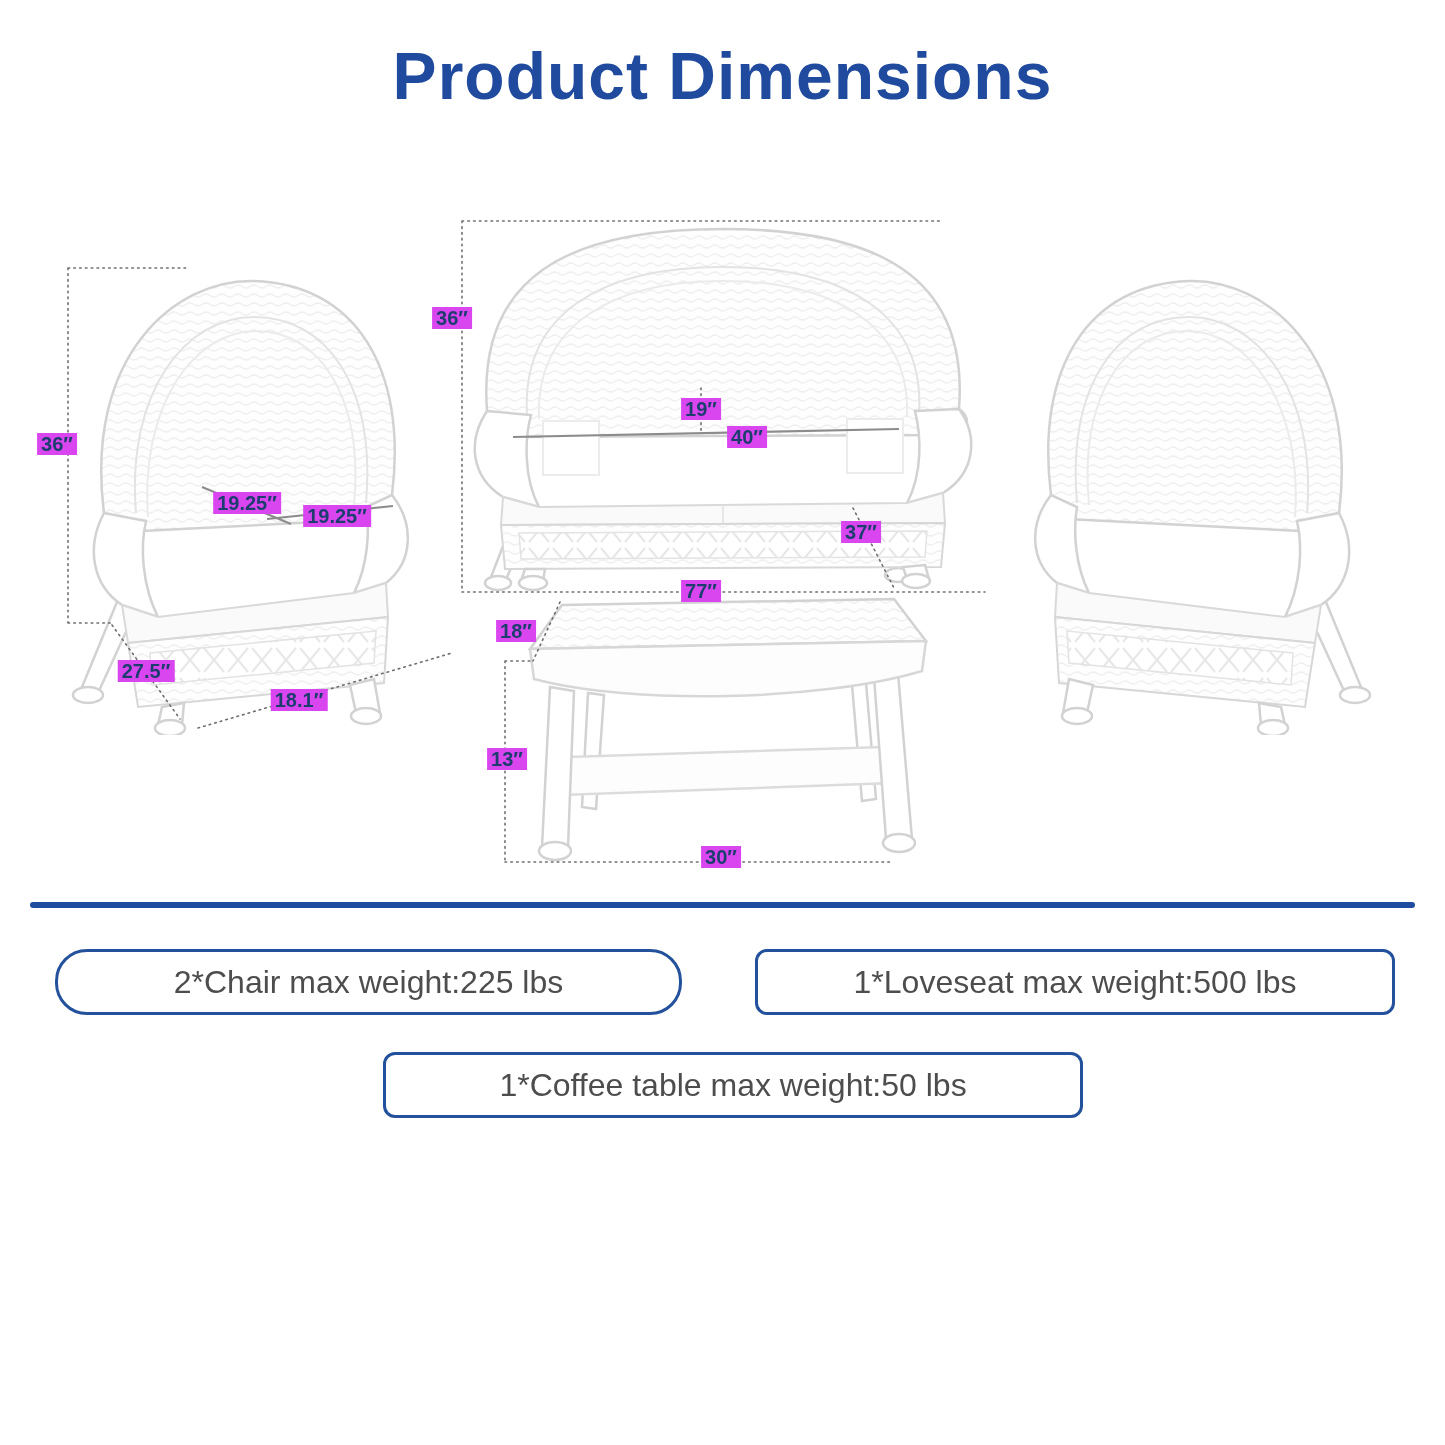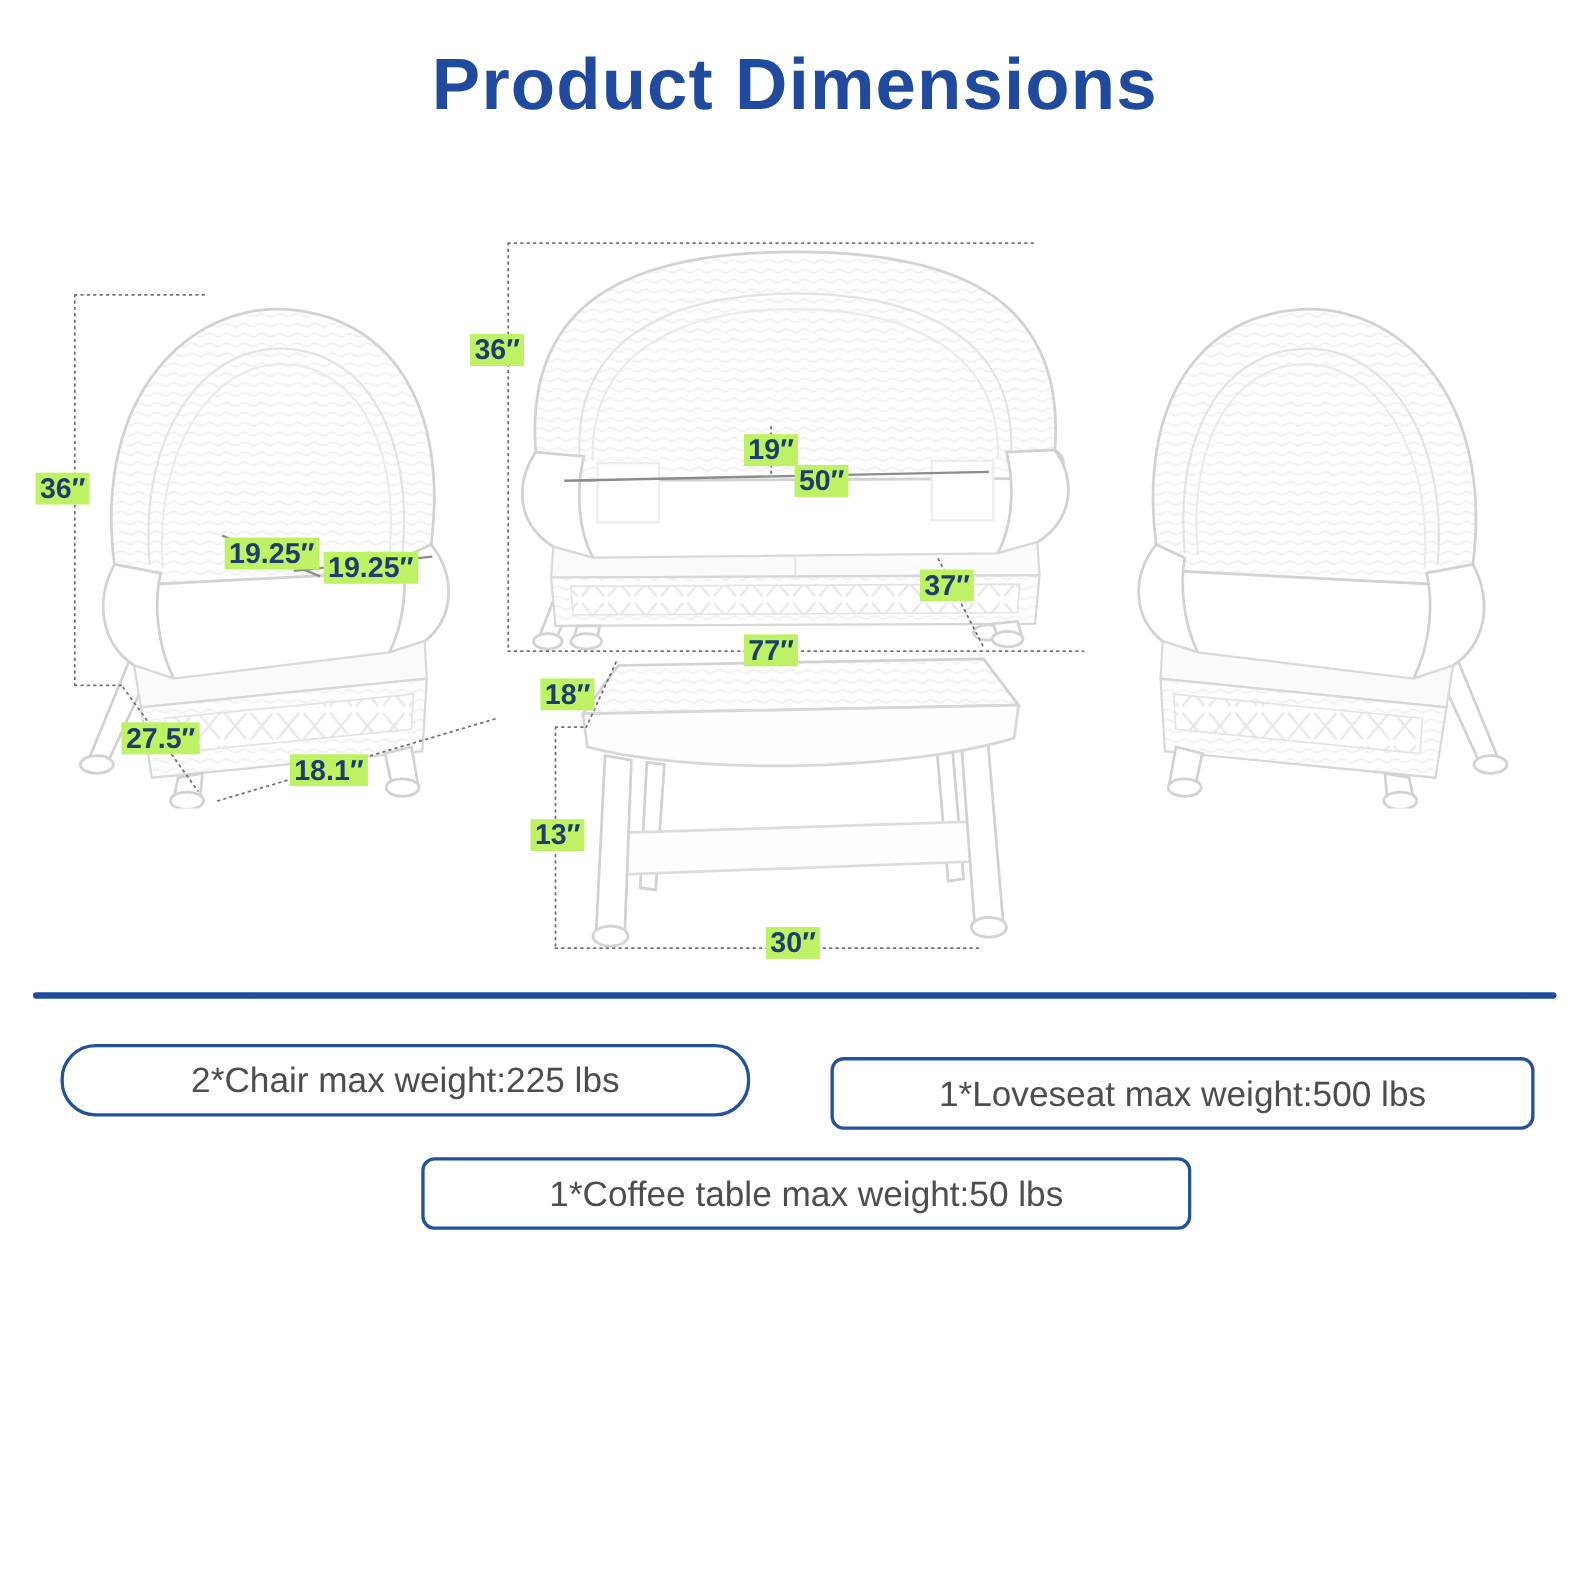--- a/index.html
+++ b/index.html
@@ -17,34 +17,34 @@
     position:relative;width:1445px;height:1133px;background:#fff;overflow:hidden;
     font-family:Liberation Sans, sans-serif;
   }
   .title{
     position:absolute;top:38px;left:0;width:100%;text-align:center;
     font-size:66px;font-weight:bold;color:var(--title-blue);letter-spacing:1px;margin:0;
   }
   .furniture-svg{position:absolute;left:30px;top:200px;}
   .dim{
     position:absolute;transform:translate(-50%,-50%);
-    color:var(--dim-navy);font-size:26px;font-weight:bold;
-    background:#bef264;padding:0 4px;white-space:nowrap;line-height:1.1;
+    color:var(--dim-navy);font-size:20px;font-weight:bold;
+    background:#d946ef;padding:0 4px;white-space:nowrap;line-height:1.1;
   }
   .divider{
     position:absolute;left:30px;top:902px;width:1385px;height:6px;
     background:var(--divider-blue);border-radius:3px;
   }
   .wbox{
     position:absolute;height:66px;border:3px solid var(--box-border);border-radius:12px;
     display:flex;align-items:center;justify-content:center;
     color:var(--box-text);font-size:32px;background:#fff;
   }
   .wbox1{left:55px;top:949px;width:627px;border-radius:32px;}
-  .wbox2{left:755px;top:949px;width:640px;margin-top:12px;}
+  .wbox2{left:755px;top:949px;width:640px;}
   .wbox3{left:383px;top:1052px;width:700px;text-align:right;}
   .panel{
     position:absolute;top:1175px;width:305px;height:218px;
     border:2px dotted #4a4a4a;border-radius:26px;background:#fff;
   }
   .p1{left:60px;} .p2{left:393px;} .p3{left:728px;} .p4{left:1063px;}
   .tab{
     position:absolute;top:-3px;left:-3px;width:46px;height:31px;
     background:var(--tab-blue);color:#fff;font-size:22px;font-weight:bold;
     display:flex;align-items:center;justify-content:center;
@@ -151,21 +151,21 @@
   </svg>
 
   <span class="dim" style="left:57px;top:444px">36″</span>
   <span class="dim" style="left:247px;top:503px">19.25″</span>
   <span class="dim" style="left:337px;top:516px">19.25″</span>
   <span class="dim" style="left:146px;top:671px">27.5″</span>
   <span class="dim" style="left:299px;top:700px">18.1″</span>
 
   <span class="dim" style="left:452px;top:318px">36″</span>
   <span class="dim" style="left:701px;top:409px">19″</span>
-  <span class="dim" style="left:747px;top:437px">50″</span>
+  <span class="dim" style="left:747px;top:437px">40″</span>
   <span class="dim" style="left:861px;top:532px">37″</span>
   <span class="dim" style="left:701px;top:591px">77″</span>
 
   <span class="dim" style="left:516px;top:631px">18″</span>
   <span class="dim" style="left:507px;top:759px">13″</span>
   <span class="dim" style="left:721px;top:857px">30″</span>
 
   <div class="divider"></div>
 
   <div class="wbox wbox1">

